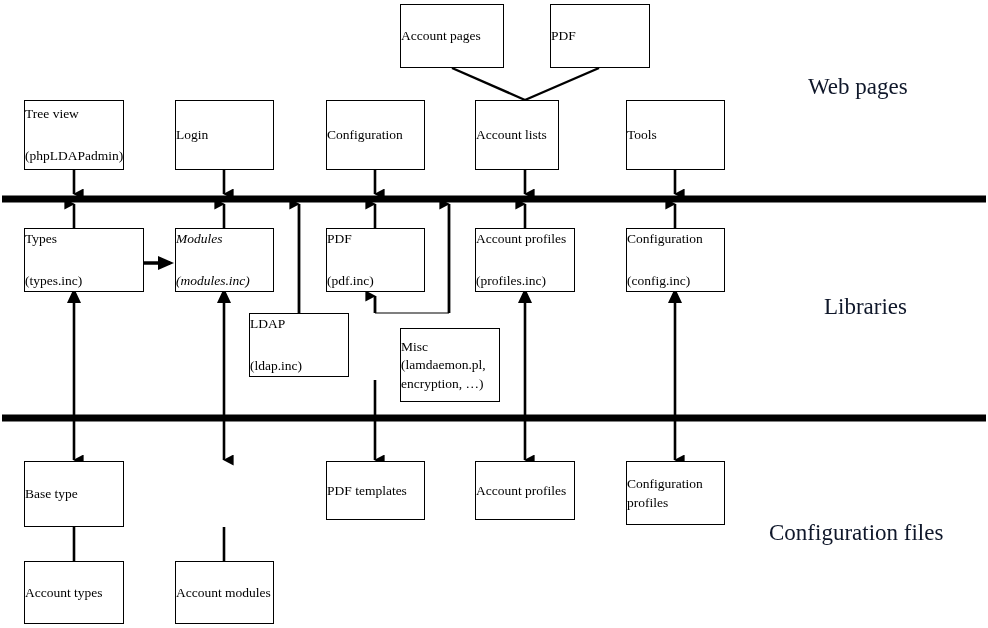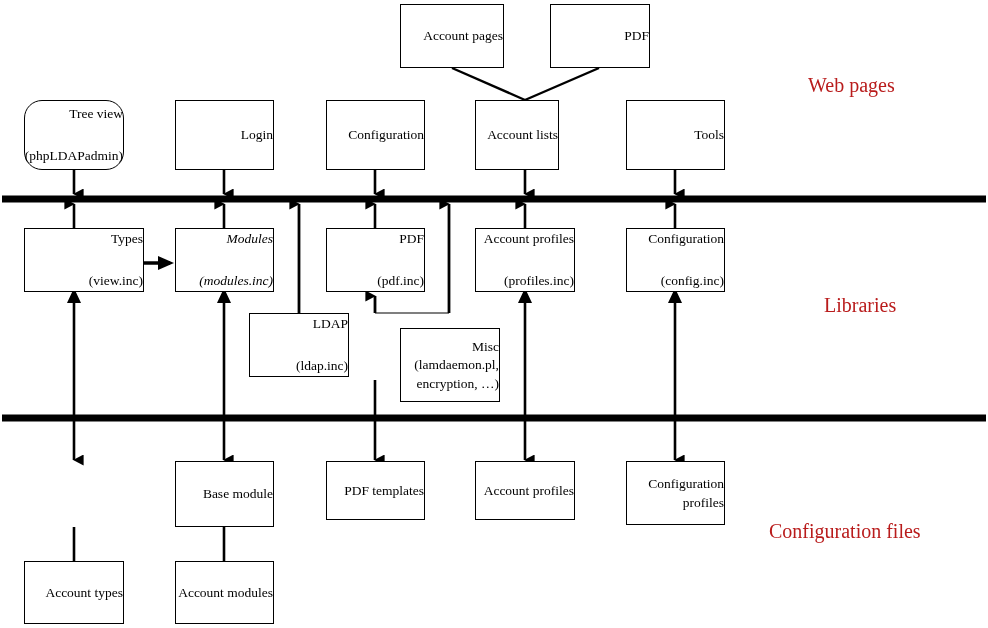--- a/index.html
+++ b/index.html
@@ -26,43 +26,43 @@
     width: 988px;
     height: 628px;
   }
   .node-box {
     position: absolute;
     box-sizing: border-box;
     border: 1px solid #000000;
     background: #ffffff;
     display: flex;
     flex-direction: column;
-    align-items: flex-end;
+    align-items: flex-start;
     justify-content: center;
     text-align: center;
     font-size: 13.5px;
     line-height: 1.15;
     z-index: 3;
     white-space: nowrap;
   }
   .node-box .line-main {
     display: block;
   }
   .node-box .line-sub {
     display: block;
     margin-top: 26px;
   }
   .node-box.two-line-tight .line-sub {
     margin-top: 3px;
   }
   .section-label {
     position: absolute;
-    font-size: 20px;
+    font-size: 23px;
     line-height: 1;
-    color: #b91c1c;
+    color: #0f172a;
     z-index: 4;
     white-space: nowrap;
   }
   .overflow-text {
     overflow: visible;
   }
 </style>
 </head>
 <body>
 
@@ -162,21 +162,21 @@
   </svg>
 
   <div class="node-box" style="left:400px; top:4px; width:104px; height:64px;">
     <span class="line-main">Account pages</span>
   </div>
 
   <div class="node-box" style="left:550px; top:4px; width:100px; height:64px;">
     <span class="line-main">PDF</span>
   </div>
 
-  <div class="node-box overflow-text" style="left:24px; top:100px; width:100px; height:70px;border-radius:18px;">
+  <div class="node-box overflow-text" style="left:24px; top:100px; width:100px; height:70px;">
     <span class="line-main">Tree view</span>
     <span class="line-sub">(phpLDAPadmin)</span>
   </div>
 
   <div class="node-box" style="left:175px; top:100px; width:99px; height:70px;">
     <span class="line-main">Login</span>
   </div>
 
   <div class="node-box" style="left:326px; top:100px; width:99px; height:70px;">
     <span class="line-main">Configuration</span>
@@ -187,21 +187,21 @@
   </div>
 
   <div class="node-box" style="left:626px; top:100px; width:99px; height:70px;">
     <span class="line-main">Tools</span>
   </div>
 
   <div class="section-label" style="left:808px; top:75px;">Web pages</div>
 
   <div class="node-box" style="left:24px; top:228px; width:120px; height:64px;">
     <span class="line-main">Types</span>
-    <span class="line-sub">(view.inc)</span>
+    <span class="line-sub">(types.inc)</span>
   </div>
 
   <div class="node-box" style="left:175px; top:228px; width:99px; height:64px;font-style:italic;">
     <span class="line-main">Modules</span>
     <span class="line-sub">(modules.inc)</span>
   </div>
 
   <div class="node-box" style="left:326px; top:228px; width:99px; height:64px;">
     <span class="line-main">PDF</span>
     <span class="line-sub">(pdf.inc)</span>
@@ -223,24 +223,24 @@
   </div>
 
   <div class="node-box two-line-tight overflow-text" style="left:400px; top:308px; width:100px; height:74px;margin-top:20px;">
     <span class="line-main">Misc</span>
     <span class="line-sub">(lamdaemon.pl,</span>
     <span class="line-sub">encryption, …)</span>
   </div>
 
   <div class="section-label" style="left:824px; top:295px;">Libraries</div>
 
-
-  <div class="node-box" style="left:175px; top:461px; width:99px; height:66px;">
-    <span class="line-main">Base module</span>
-  </div>
+  <div class="node-box" style="left:24px; top:461px; width:100px; height:66px;">
+    <span class="line-main">Base type</span>
+  </div>
+
 
   <div class="node-box" style="left:326px; top:461px; width:99px; height:59px;">
     <span class="line-main">PDF templates</span>
   </div>
 
   <div class="node-box" style="left:475px; top:461px; width:100px; height:59px;">
     <span class="line-main">Account profiles</span>
   </div>
 
   <div class="node-box two-line-tight" style="left:626px; top:461px; width:99px; height:64px;">

